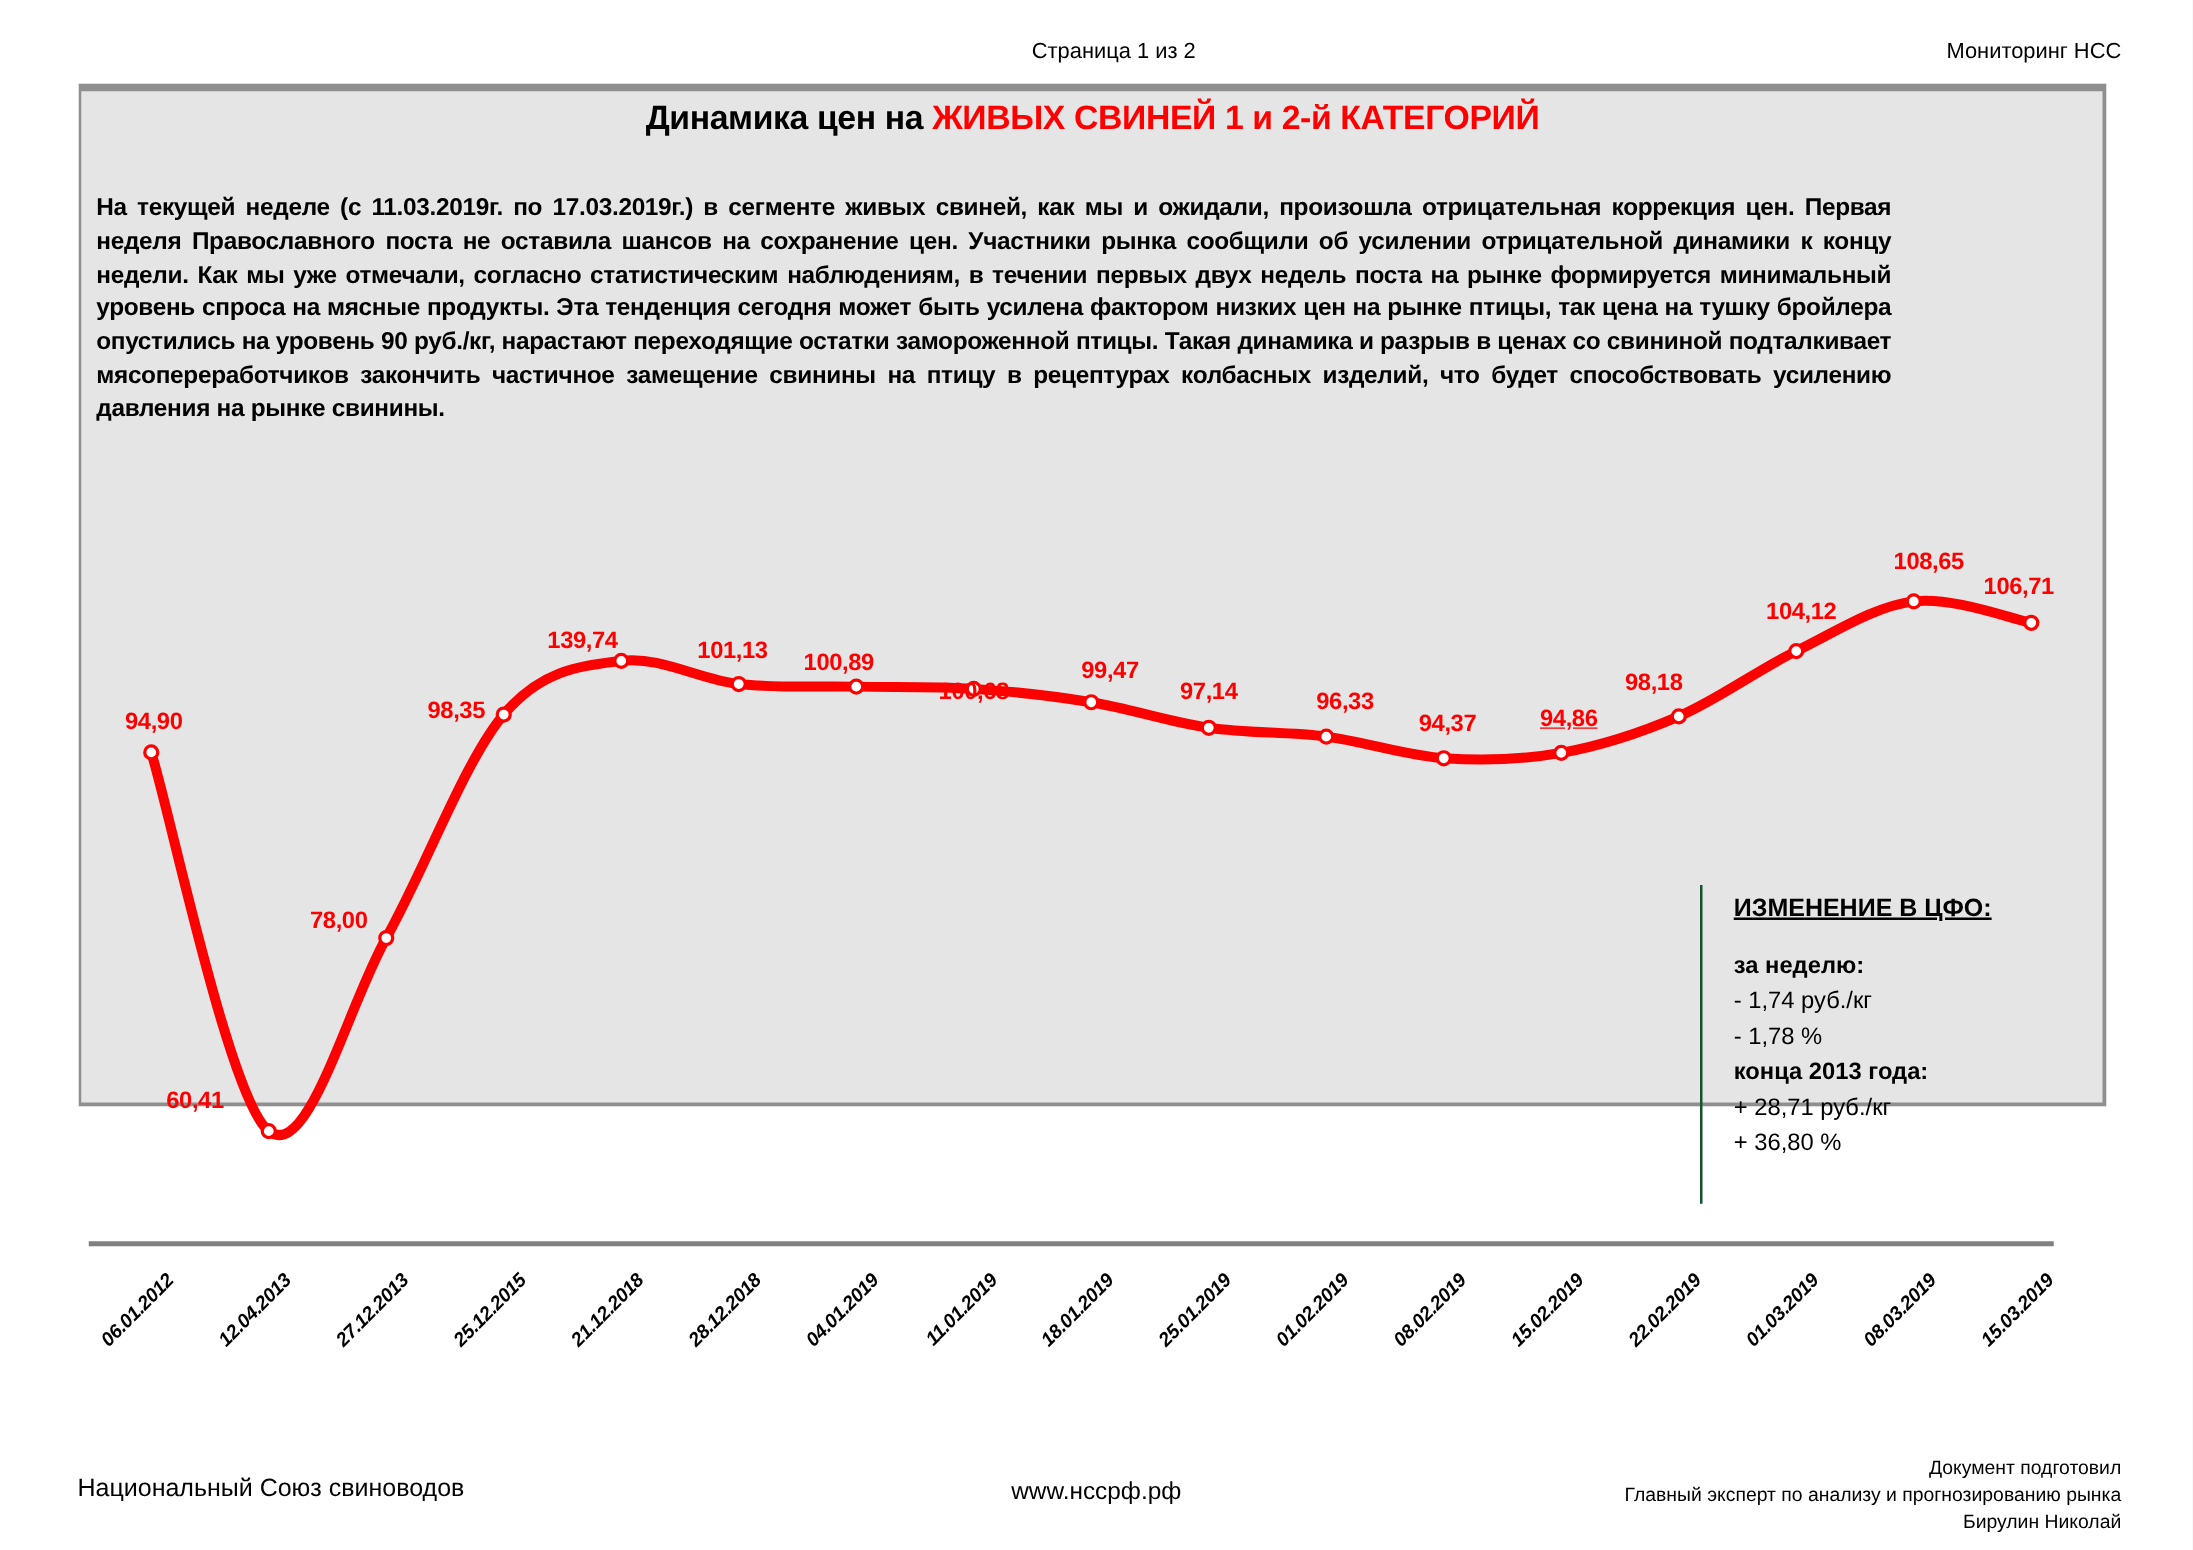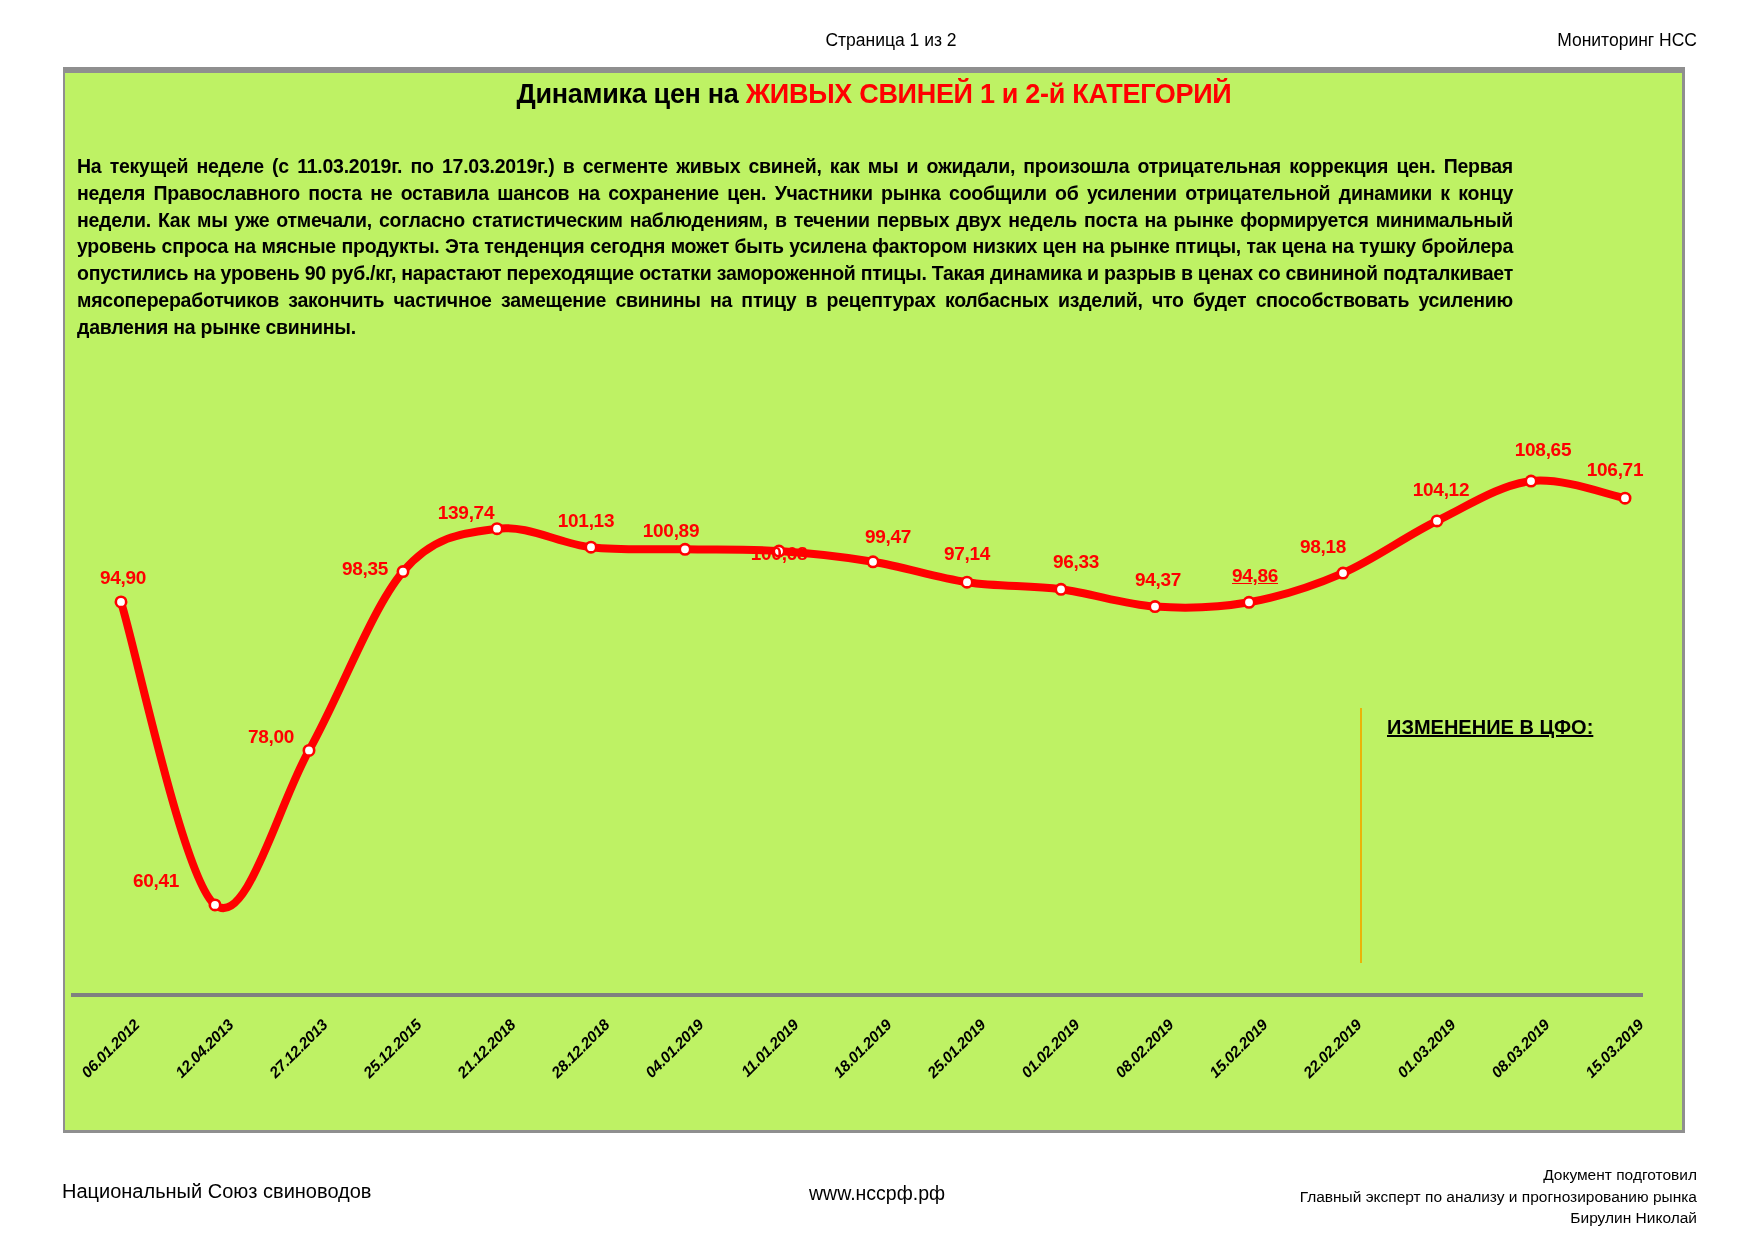--- a/index.html
+++ b/index.html
@@ -5,22 +5,22 @@
   html,body { margin:0; padding:0; background:#ffffff; }
   body { width:1754px; height:1240px; position:relative; overflow:hidden;
          font-family:"Liberation Sans", sans-serif; color:#000; }
 
   
   .hdr-center { position:absolute; top:30px; left:14px; width:100%; text-align:center;
                 font-size:17.5px; }
   .hdr-right  { position:absolute; top:30px; right:57px; font-size:17.5px; }
 
   
-  .chart-box { position:absolute; left:63px; top:67px; width:1622px; height:1066px;
-               box-sizing:border-box; background:#bef264;
+  .chart-box { position:absolute; left:63px; top:67px; width:1622px; height:818px;
+               box-sizing:border-box; background:#e5e5e5;
                border:3px solid #8f8f8f; border-top-width:6px; border-left-width:2px; }
   
   .coords { position:absolute; left:-2px; top:-6px; width:1622px; height:1066px; }
 
   .title-line1 { position:absolute; top:12px; left:0; width:100%; text-align:center;
                  font-size:27px; font-weight:bold; letter-spacing:-0.3px; }
   .title-line1 .hl { color:#ff0000; }
   .title-line2 { position:absolute; top:48px; left:0; width:100%; text-align:center;
                  font-size:25px; font-weight:bold; }
 
@@ -32,21 +32,21 @@
 
   .dlabel { position:absolute; transform:translate(-50%,-50%); white-space:nowrap;
             color:#ff0000; font-size:19px; font-weight:bold; letter-spacing:-0.3px; }
 
   .xlabel { position:absolute; top:949px; white-space:nowrap;
             transform:rotate(-45deg); transform-origin:100% 0;
             font-size:15.5px; font-weight:bold; font-style:italic; letter-spacing:-0.3px; }
 
   
   .annotation { position:absolute; left:1297px; top:641px; height:255px;
-                border-left:2px solid #eab308; padding:8px 0 0 25px; box-sizing:border-box; }
+                border-left:2px solid #14532d; padding:8px 0 0 25px; box-sizing:border-box; }
   .ann-title { font-size:20px; font-weight:bold; text-decoration:underline;
                margin-bottom:20px; white-space:nowrap; }
   .ann-line { font-size:19px; line-height:28.4px; white-space:nowrap; }
   .ann-line.bold { font-weight:bold; }
 
   
   .ftr-left   { position:absolute; left:62px; top:1180px; font-size:20px; }
   .ftr-center { position:absolute; left:50%; transform:translateX(-50%); top:1182px;
                 font-size:19.5px; }
   .ftr-right  { position:absolute; right:57px; top:1164px; text-align:right;
@@ -123,20 +123,28 @@
         <div class="xlabel" style="right: 520px;">08.02.2019</div>
         <div class="xlabel" style="right: 426px;">15.02.2019</div>
         <div class="xlabel" style="right: 332px;">22.02.2019</div>
         <div class="xlabel" style="right: 238px;">01.03.2019</div>
         <div class="xlabel" style="right: 144px;">08.03.2019</div>
         <div class="xlabel" style="right: 50px;">15.03.2019</div>
       </div>
 
     <div class="annotation">
       <div class="ann-title">ИЗМЕНЕНИЕ В ЦФО:</div>
+      <div id="ann-lines">
+          <div class="ann-line bold">за неделю:</div>
+          <div class="ann-line">- 1,74 руб./кг</div>
+          <div class="ann-line">- 1,78 %</div>
+          <div class="ann-line bold">конца 2013 года:</div>
+          <div class="ann-line">+ 28,71 руб./кг</div>
+          <div class="ann-line">+ 36,80 %</div>
+        </div>
     </div>
 
   </div>
 </div>
 
 <div class="ftr-left">Национальный Союз свиноводов</div>
 <div class="ftr-center">www.нссрф.рф</div>
 <div class="ftr-right">
     <div>Документ подготовил</div>
     <div>Главный эксперт по анализу и прогнозированию рынка</div>

